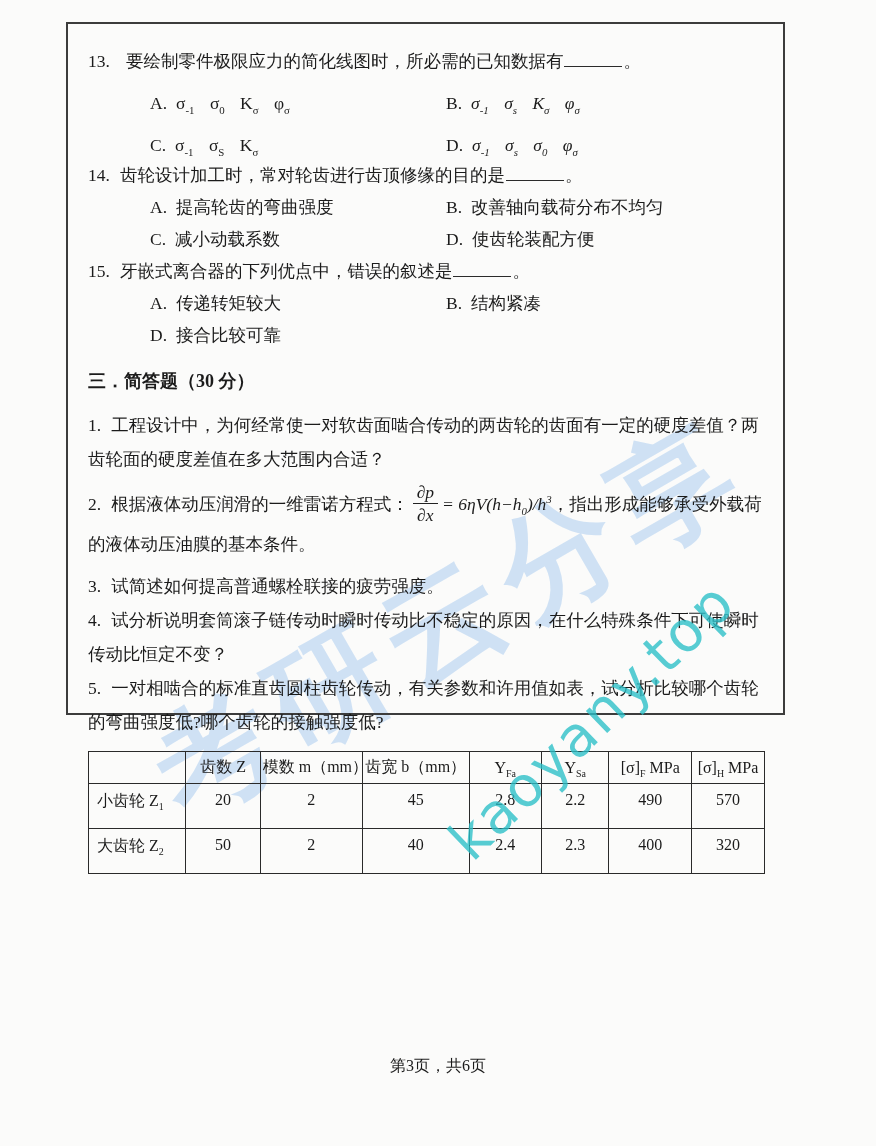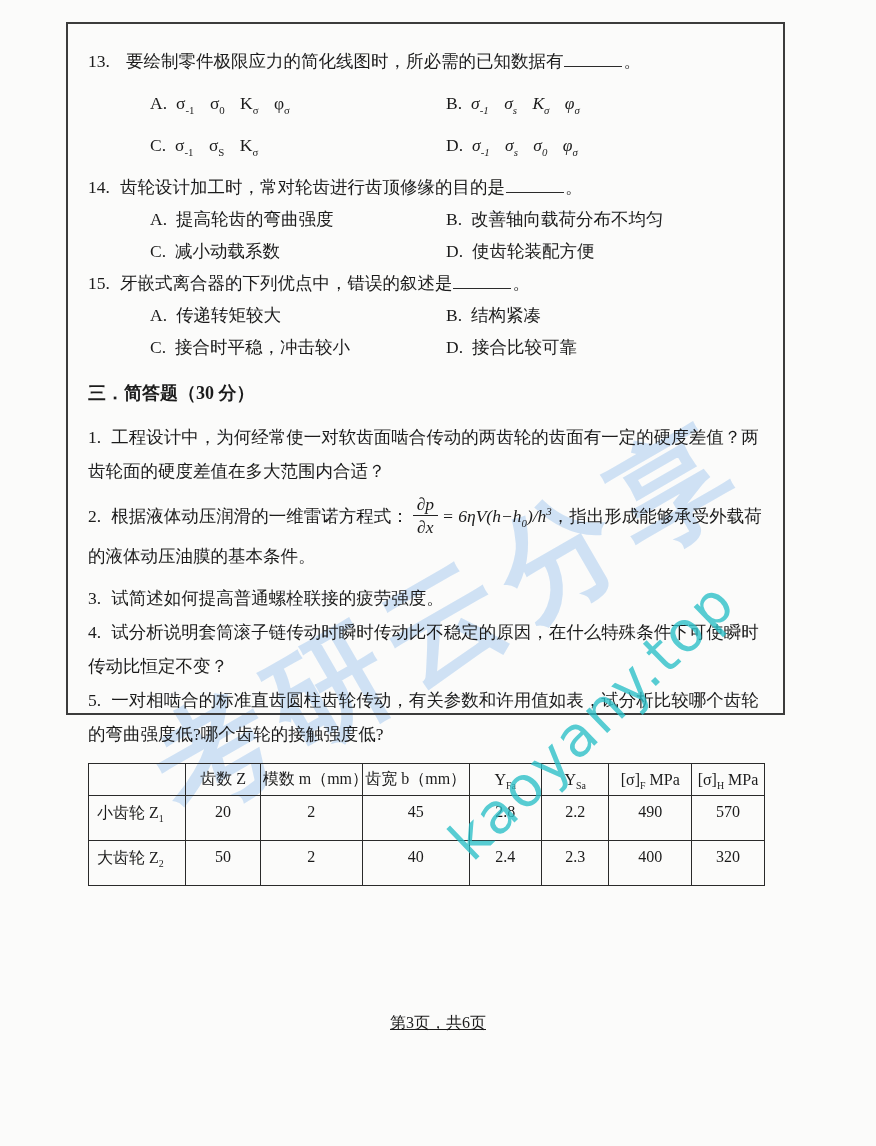--- a/index.html
+++ b/index.html
@@ -123,26 +123,25 @@
     overflow: hidden;
     white-space: nowrap;
   }
   table.gear tr.hdr th { height: 32px; }
   table.gear tr.body td { height: 45px; vertical-align: top; padding-top: 7px; }
   table.gear td.rowlabel { text-align: left; padding-left: 8px; }
   
   .footer {
     position: absolute;
     left: 0;
-    top: 1013px;
+    top: 1056px;
     width: 100%;
     text-align: center;
     font-size: 16px;
     z-index: 2;
-    text-decoration: underline;
   }
 </style>
 </head>
 <body>
 
 <div class="page">
 
   <div class="wm-cn" style="color: rgb(165, 201, 239);">考研云分享</div>
 
   <div class="frame">
@@ -153,39 +152,38 @@
         <div class="opt-left"><span class="olabel">A.</span><span class="tokens">σ<sub>-1</sub> σ<sub>0</sub> K<sub>σ</sub> φ<sub>σ</sub></span></div>
         <div class="opt-right"><span class="olabel">B.</span><span class="tokens it">σ<sub>-1</sub> σ<sub>s</sub> K<sub>σ</sub> φ<sub>σ</sub></span></div>
       </div>
       <div class="opt-row">
         <div class="opt-left"><span class="olabel">C.</span><span class="tokens">σ<sub>-1</sub> σ<sub>S</sub> K<sub>σ</sub></span></div>
         <div class="opt-right"><span class="olabel">D.</span><span class="tokens it">σ<sub>-1</sub> σ<sub>s</sub> σ<sub>0</sub> φ<sub>σ</sub></span></div>
       </div>
     </div>
 
     <div>
-      <p class="stem" style="margin-top:16px;"><span class="qnum">14.</span><span>齿轮设计加工时，常对轮齿进行齿顶修缘的目的是</span><span class="blank"></span><span>。</span></p>
+      <p class="stem" style="margin-top:4px;"><span class="qnum">14.</span><span>齿轮设计加工时，常对轮齿进行齿顶修缘的目的是</span><span class="blank"></span><span>。</span></p>
       <div class="opt-row tight">
         <div class="opt-left"><span class="olabel">A.</span><span>提高轮齿的弯曲强度</span></div>
         <div class="opt-right"><span class="olabel">B.</span><span>改善轴向载荷分布不均匀</span></div>
       </div>
       <div class="opt-row tight">
         <div class="opt-left"><span class="olabel">C.</span><span>减小动载系数</span></div>
         <div class="opt-right"><span class="olabel">D.</span><span>使齿轮装配方便</span></div>
       </div>
     </div>
 
     <div>
       <p class="stem" style="margin-top:6px;"><span class="qnum">15.</span><span>牙嵌式离合器的下列优点中，错误的叙述是</span><span class="blank"></span><span>。</span></p>
       <div class="opt-row tight">
         <div class="opt-left"><span class="olabel">A.</span><span>传递转矩较大</span></div>
         <div class="opt-right"><span class="olabel">B.</span><span>结构紧凑</span></div>
       </div>
       <div class="opt-row tight">
-        <div class="opt-left"><span class="olabel">C.</span><span>接合时平稳，冲击较小</span></div>
         <div class="opt-right"><span class="olabel">D.</span><span>接合比较可靠</span></div>
       </div>
     </div>
 
     <p class="section-title">三．简答题（30 分）</p>
 
     <p class="sq first"><span class="qnum">1.</span><span>工程设计中，为何经常使一对软齿面啮合传动的两齿轮的齿面有一定的硬度差值？两齿轮面的硬度差值在多大范围内合适？</span></p>
 
     <p class="sq"><span class="qnum">2.</span><span>根据液体动压润滑的一维雷诺方程式：</span><span class="frac"><span class="fnum">∂p</span><span class="fden">∂x</span></span><span class="math">= 6ηV(h−h<sub>0</sub>)/h<sup>3</sup></span><span>，指出形成能够承受外载荷的液体动压油膜的基本条件。</span></p>
 

